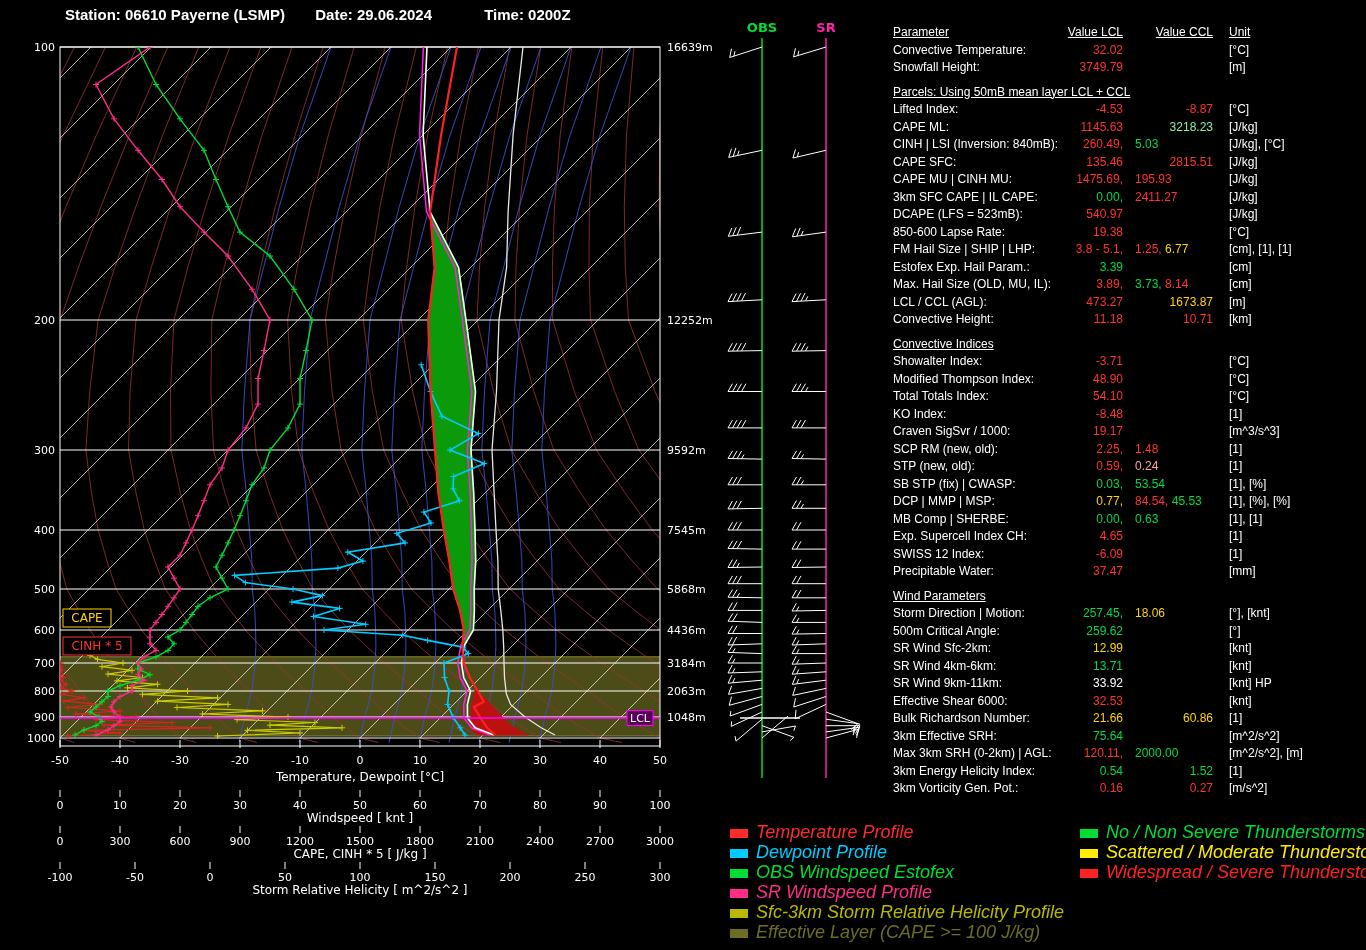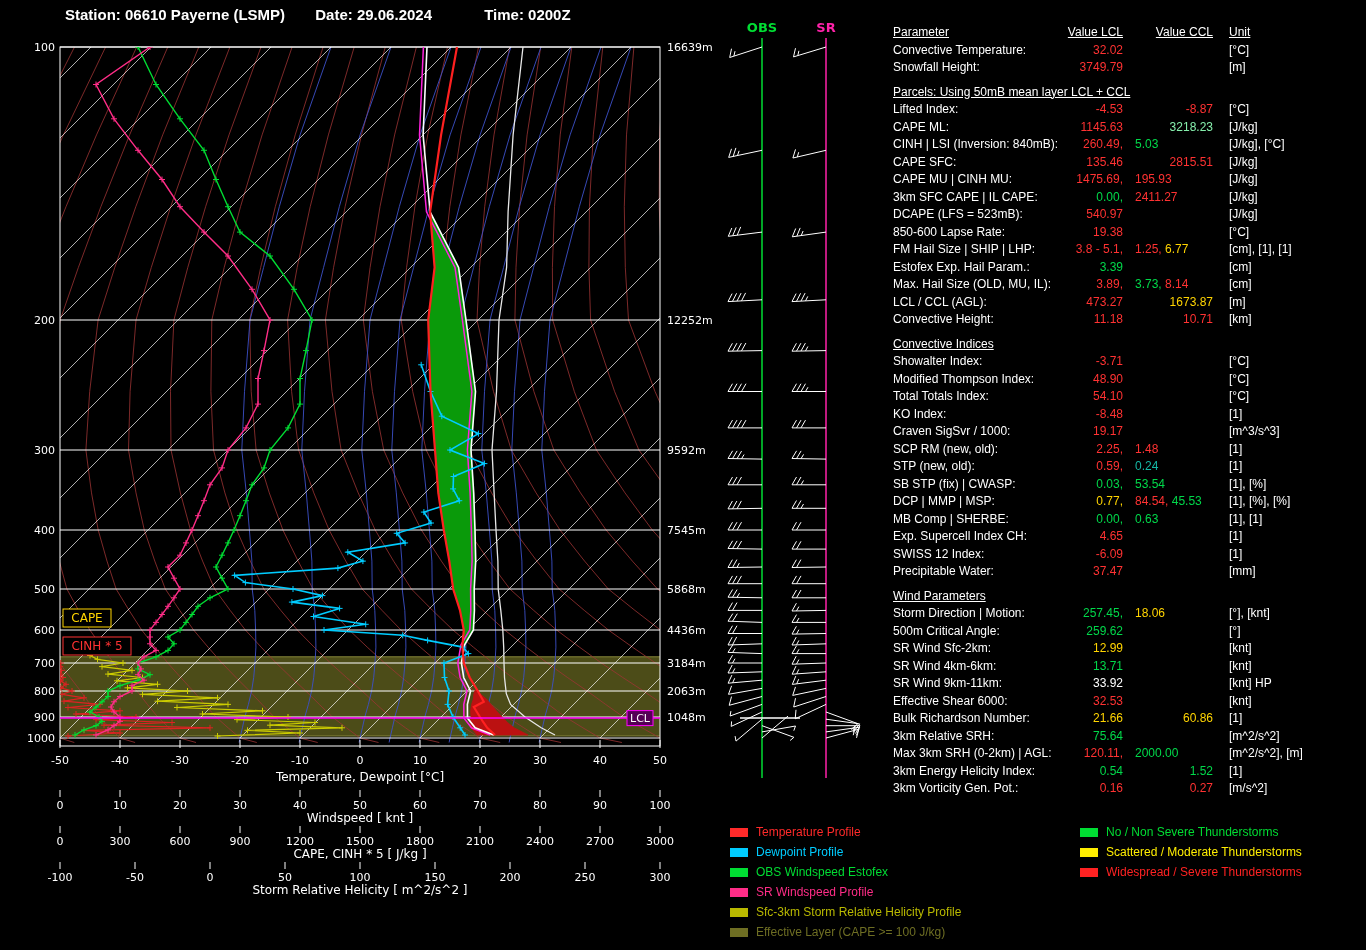--- a/index.html
+++ b/index.html
@@ -16,21 +16,21 @@
   .tc.lcl{left:176px;width:54px;}
   .tc.ccl{left:234px;width:96px;}
   .tc.unit{left:336px;white-space:nowrap;}
   .val{position:absolute;top:0;white-space:nowrap;}
   .val.right{right:0;}
   .val.rccl{right:10px;}
   .val.left{left:8px;}
   .val.l0{left:0;}
   .tsec{height:17.5px;line-height:17.5px;margin-top:7px;text-decoration:underline;white-space:nowrap;color:#fff;}
   .thead .hd{text-decoration:underline;}
-  .legend{position:absolute;font-size:12px;}
+  .legend{position:absolute;font-size:18px;font-style:italic;}
   .legend-left{left:730px;top:822px;}
   .legend-right{left:1080px;top:822px;}
   .litem{height:20px;line-height:20px;white-space:nowrap;}
   .swatch{display:inline-block;width:18px;height:9px;margin-right:8px;vertical-align:middle;}
 </style>
 </head>
 <body>
 
 <div class="title">
   <span>Station: 06610 Payerne (LSMP)</span>
@@ -798,21 +798,21 @@
       </div>
     </div>
     <div class="trow">
       <div class="tc name">
         <span class="val l0">STP (new, old):</span>
       </div>
       <div class="tc lcl">
         <span class="val right"><span style="color: rgb(255, 50, 50);">0.59,</span></span>
       </div>
       <div class="tc ccl">
-        <span class="val left"><span style="color: #14b8a6;">0.24</span></span>
+        <span class="val left"><span style="color: #fca5a5;">0.24</span></span>
       </div>
       <div class="tc unit">
         <span class="val l0">[1]</span>
       </div>
     </div>
     <div class="trow">
       <div class="tc name">
         <span class="val l0">SB STP (fix) | CWASP:</span>
       </div>
       <div class="tc lcl">
@@ -973,21 +973,21 @@
       </div>
       <div class="tc ccl">
         <span class="val rccl"><span style="color: rgb(255, 212, 0);">60.86</span></span>
       </div>
       <div class="tc unit">
         <span class="val l0">[1]</span>
       </div>
     </div>
     <div class="trow">
       <div class="tc name">
-        <span class="val l0">3km Relative SRH:</span>
+        <span class="val l0">3km Effective SRH:</span>
       </div>
       <div class="tc lcl">
         <span class="val right"><span style="color: rgb(0, 216, 74);">75.64</span></span>
       </div>
       <div class="tc ccl"></div>
       <div class="tc unit">
         <span class="val l0">[m^2/s^2]</span>
       </div>
     </div>
     <div class="trow">

